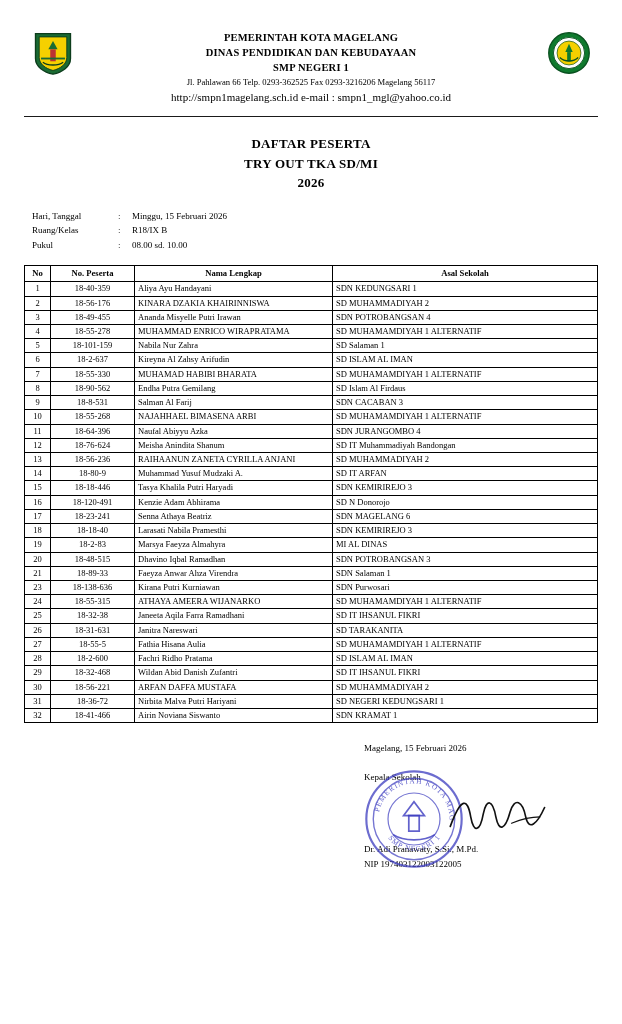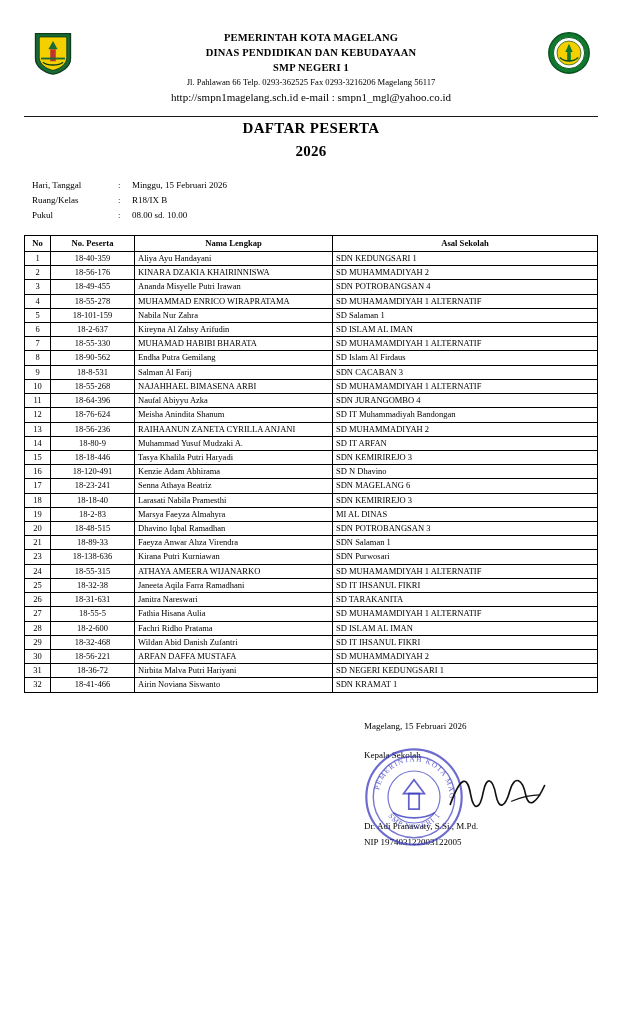--- a/index.html
+++ b/index.html
@@ -44,21 +44,22 @@
 
   .hr-head {
     border: 0;
     border-top: 1.2px solid #1a1a1a;
     margin: 9px 0 0 0;
   }
 
   
   .doc-title {
     text-align: center;
-    font-size: 15px;
+    margin-top: 17px;
+    font-size: 13px;
     font-weight: bold;
     line-height: 1.5;
     letter-spacing: .3px;
   }
 
   
   .meta {
     margin-top: 16px;
     margin-left: 8px;
     font-size: 9px;
@@ -95,21 +96,21 @@
 
   
   .sign-wrap {
     margin-top: 18px;
     position: relative;
     height: 130px;
   }
   .sign-block {
     position: absolute;
     right: 36px;
-    top: 8px;
+    top: 0;
     text-align: left;
     font-size: 9px;
     line-height: 1.7;
     width: 210px;
   }
   .sign-block .city { display: block; padding-left: 12px; }
   .sign-block .role { display: block; padding-left: 12px; margin-top: 14px; }
   .sign-name {
     display: block;
     padding-left: 12px;
@@ -162,20 +163,21 @@
     <div class="l2">DINAS PENDIDIKAN DAN KEBUDAYAAN</div>
     <div class="l3">SMP NEGERI 1</div>
     <div class="l4">Jl. Pahlawan 66 Telp. 0293-362525 Fax 0293-3216206 Magelang 56117</div>
     <div class="l5">http://smpn1magelang.sch.id e-mail : smpn1_mgl@yahoo.co.id</div>
   </div>
 
   <hr class="hr-head">
 
   <div class="doc-title">
     <div>DAFTAR PESERTA</div>
+    <div>TRY OUT TKA SD/MI</div>
     <div>2026</div>
   </div>
 
   <div class="meta">
     <table>
       <tbody id="meta-body">
           <tr>
             <td class="k">Hari, Tanggal</td>
             <td class="s">:</td>
             <td class="v">Minggu, 15 Februari 2026</td>
@@ -291,21 +293,21 @@
         <tr>
           <td class="c-no">15</td>
           <td class="c-nop">18-18-446</td>
           <td class="c-nama">Tasya Khalila Putri Haryadi</td>
           <td class="c-asal">SDN KEMIRIREJO 3</td>
         </tr>
         <tr>
           <td class="c-no">16</td>
           <td class="c-nop">18-120-491</td>
           <td class="c-nama">Kenzie Adam Abhirama</td>
-          <td class="c-asal">SD N Dhavino</td>
+          <td class="c-asal">SD N Donorojo</td>
         </tr>
         <tr>
           <td class="c-no">17</td>
           <td class="c-nop">18-23-241</td>
           <td class="c-nama">Senna Athaya Beatriz</td>
           <td class="c-asal">SDN MAGELANG 6</td>
         </tr>
         <tr>
           <td class="c-no">18</td>
           <td class="c-nop">18-18-40</td>

